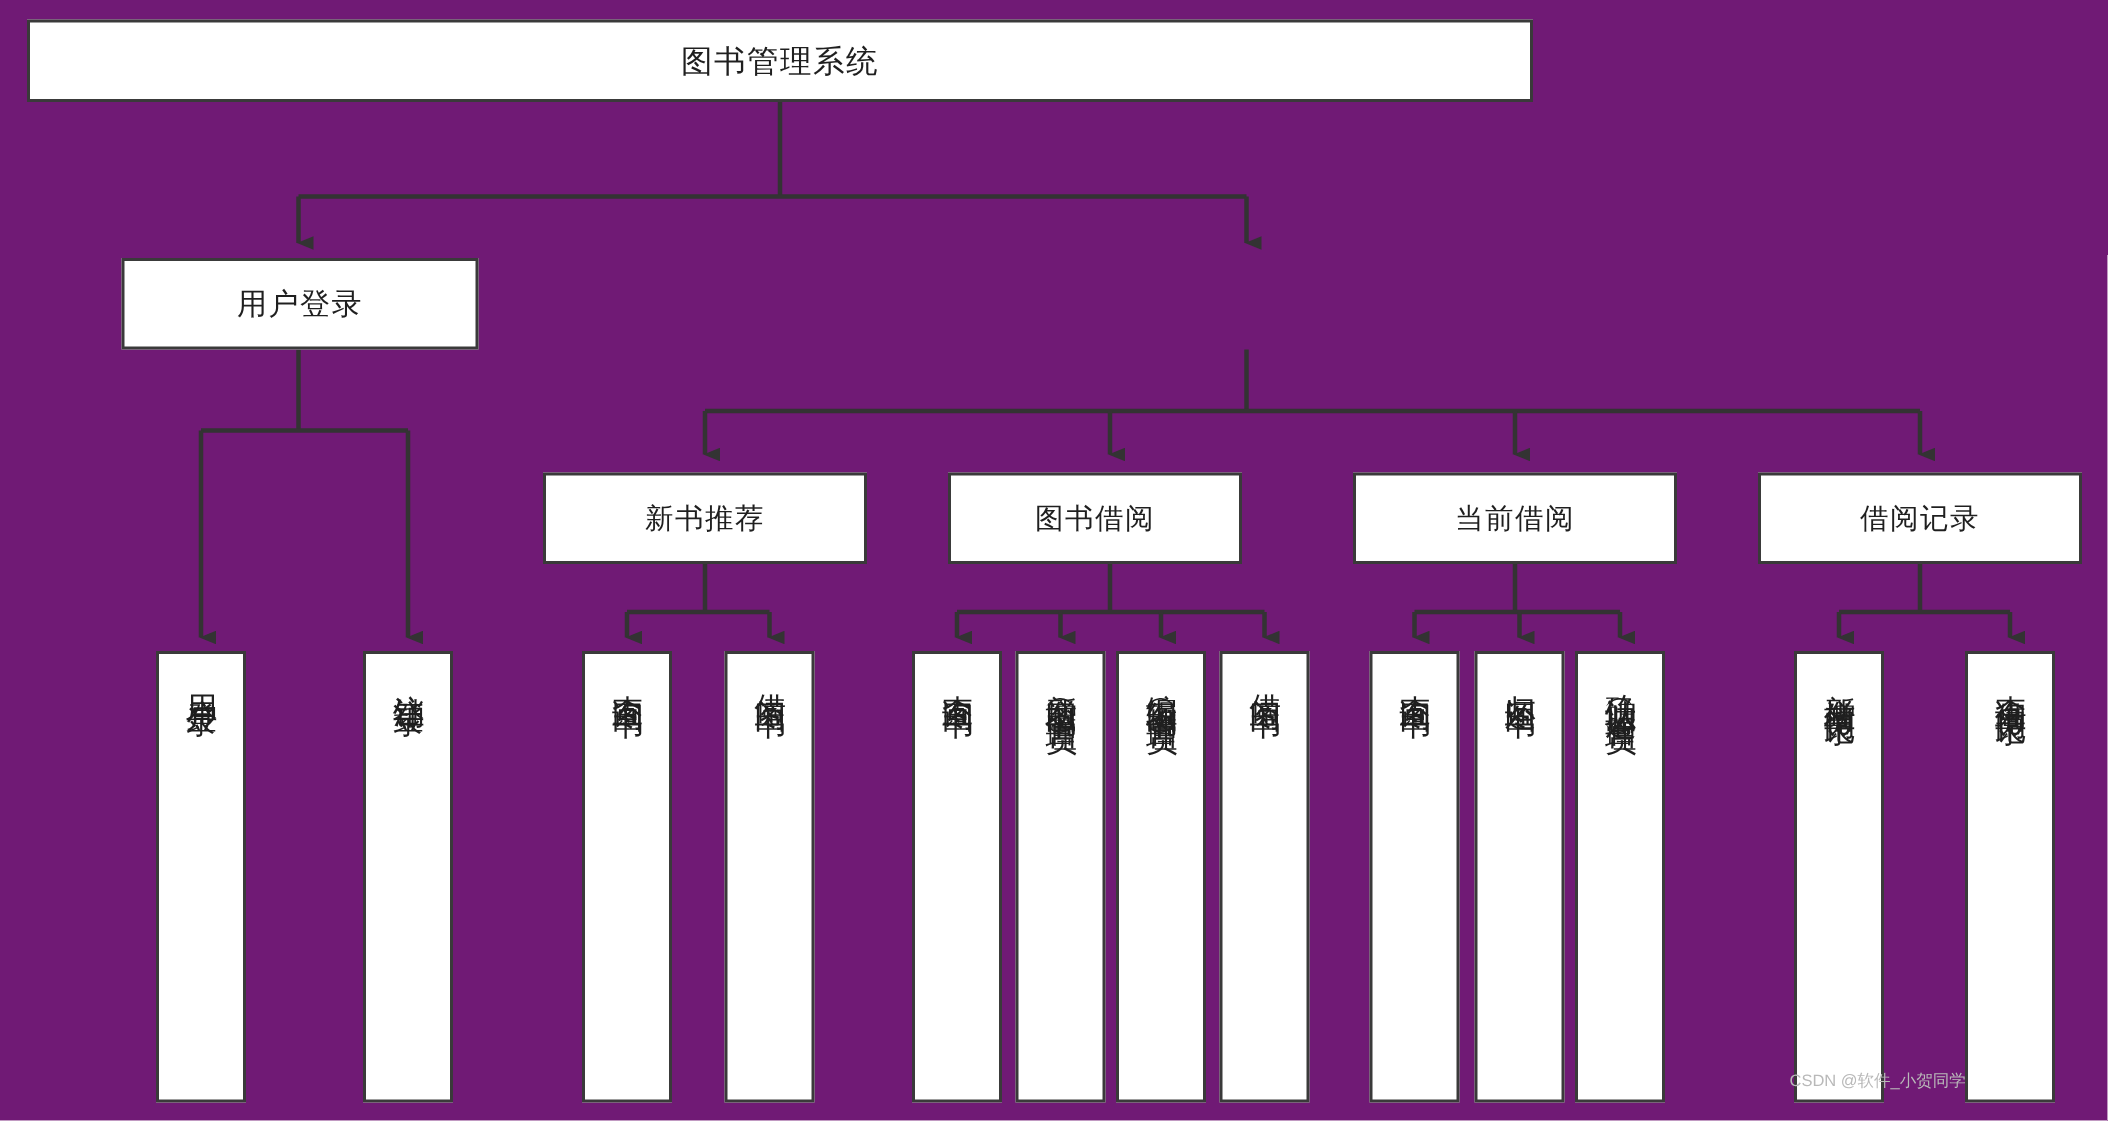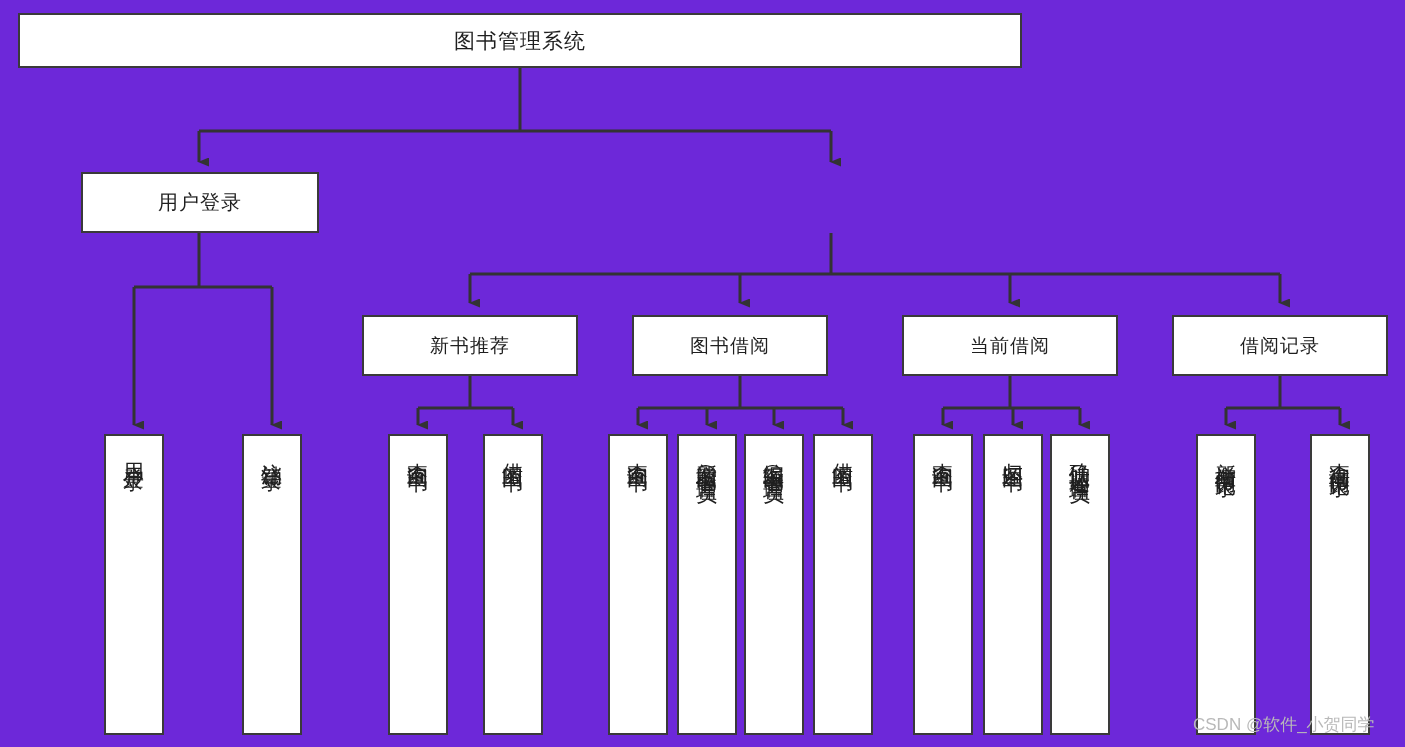--- a/index.html
+++ b/index.html
@@ -5,21 +5,21 @@
 <style>
   html, body {
     margin: 0;
     padding: 0;
     background: #ffffff;
   }
   #diagram {
     position: relative;
     width: 1405px;
     height: 747px;
-    background: #6d28d9;
+    background: #701a75;
     font-family: "Liberation Sans", "DejaVu Sans", sans-serif;
     overflow: hidden;
   }
   #connectors {
     position: absolute;
     left: 0;
     top: 0;
     width: 1405px;
     height: 747px;
     pointer-events: none;
@@ -58,21 +58,21 @@
     white-space: nowrap;
   }
   .htext {
     white-space: nowrap;
     letter-spacing: 1px;
   }
   #watermark {
     position: absolute;
     left: 1193px;
     top: 713px;
-    font-size: 17px;
+    font-size: 11px;
     color: #b9b9b9;
     white-space: nowrap;
     z-index: 3;
     font-family: "Liberation Sans", "DejaVu Sans", sans-serif;
   }
 </style>
 </head>
 <body>
 
 <div id="diagram">

